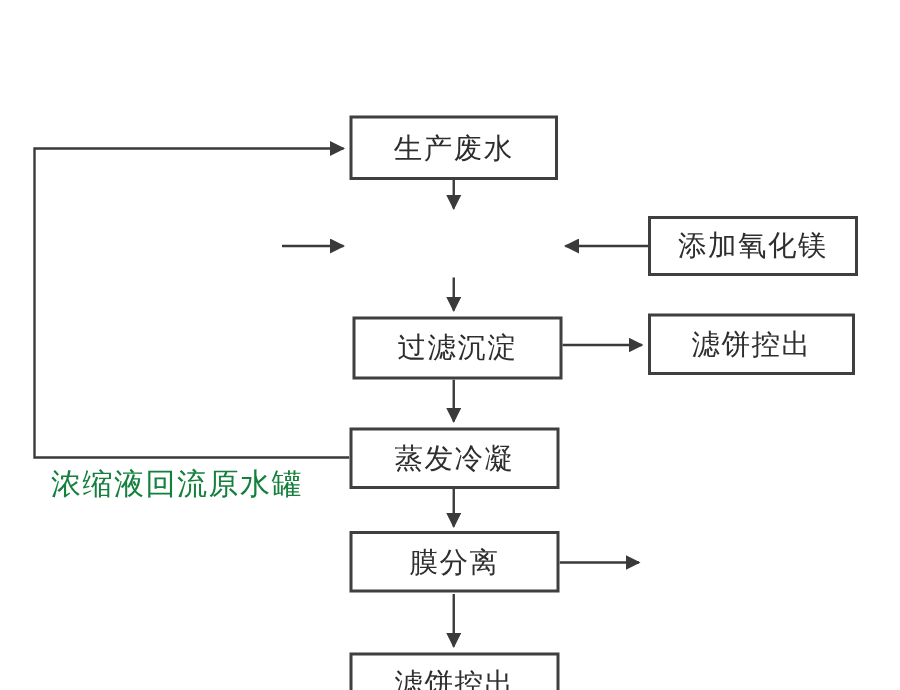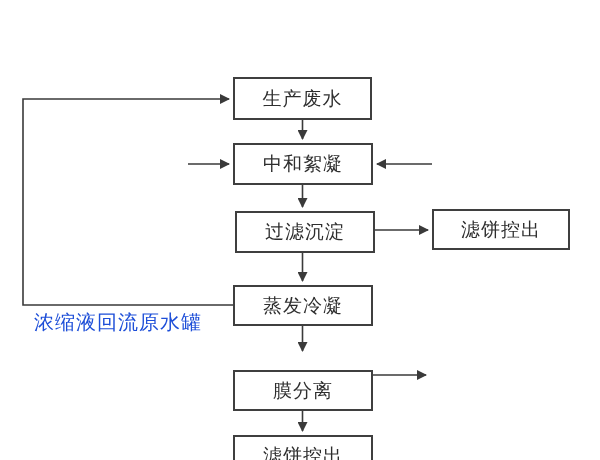--- a/index.html
+++ b/index.html
@@ -36,21 +36,21 @@
     justify-content: center;
     font-size: 19px;
     letter-spacing: 1px;
     white-space: nowrap;
   }
   .annotation {
     position: absolute;
     font-size: 20px;
     letter-spacing: 1px;
     white-space: nowrap;
-    color: #1d4ed8;
+    color: #15803d;
   }
 </style>
 </head>
 <body>
 
 <div id="canvas">
 
   <svg id="connectors" width="600" height="460" viewBox="0 0 600 460">
     <defs>
       <marker id="arw" markerUnits="userSpaceOnUse" markerWidth="10" markerHeight="10" refX="9" refY="5" orient="auto">
@@ -67,38 +67,38 @@
     <path d="M302.5,278 L302.5,303" fill="none" stroke="#3a3a3a" stroke-width="1.6" marker-end="url(#arw)"></path>
     <path d="M373,327 L426,327" fill="none" stroke="#3a3a3a" stroke-width="1.6" marker-end="url(#arw)"></path>
     <path d="M302.5,348 L302.5,383" fill="none" stroke="#3a3a3a" stroke-width="1.6" marker-end="url(#arw)"></path>
   </svg>
 
   <div class="node" style="left:233px; top:29px;  width:139px; height:43px">
     <span>生产废水</span>
   </div>
 
 
-  <div class="node" style="left:233px; top:95px;  width:140px; height:42px">
-    <span>中和絮凝</span>
+
+  <div class="node" style="left:432px; top:96px;  width:140px; height:40px">
+    <span>添加氧化镁</span>
   </div>
-
 
   <div class="node" style="left:235px; top:163px; width:140px; height:42px">
     <span>过滤沉淀</span>
   </div>
 
   <div class="node" style="left:432px; top:161px; width:138px; height:41px">
     <span>滤饼控出</span>
   </div>
 
   <div class="node" style="left:233px; top:237px; width:140px; height:41px">
     <span>蒸发冷凝</span>
   </div>
 
-  <div class="node" style="left:233px; top:322px; width:140px; height:41px">
+  <div class="node" style="left:233px; top:306px; width:140px; height:41px">
     <span>膜分离</span>
   </div>
 
 
   <div class="node" style="left:233px; top:387px; width:140px; height:41px">
     <span>滤饼控出</span>
   </div>
 
   <div class="annotation" style="left:34px; top:261px">浓缩液回流原水罐</div>
 

